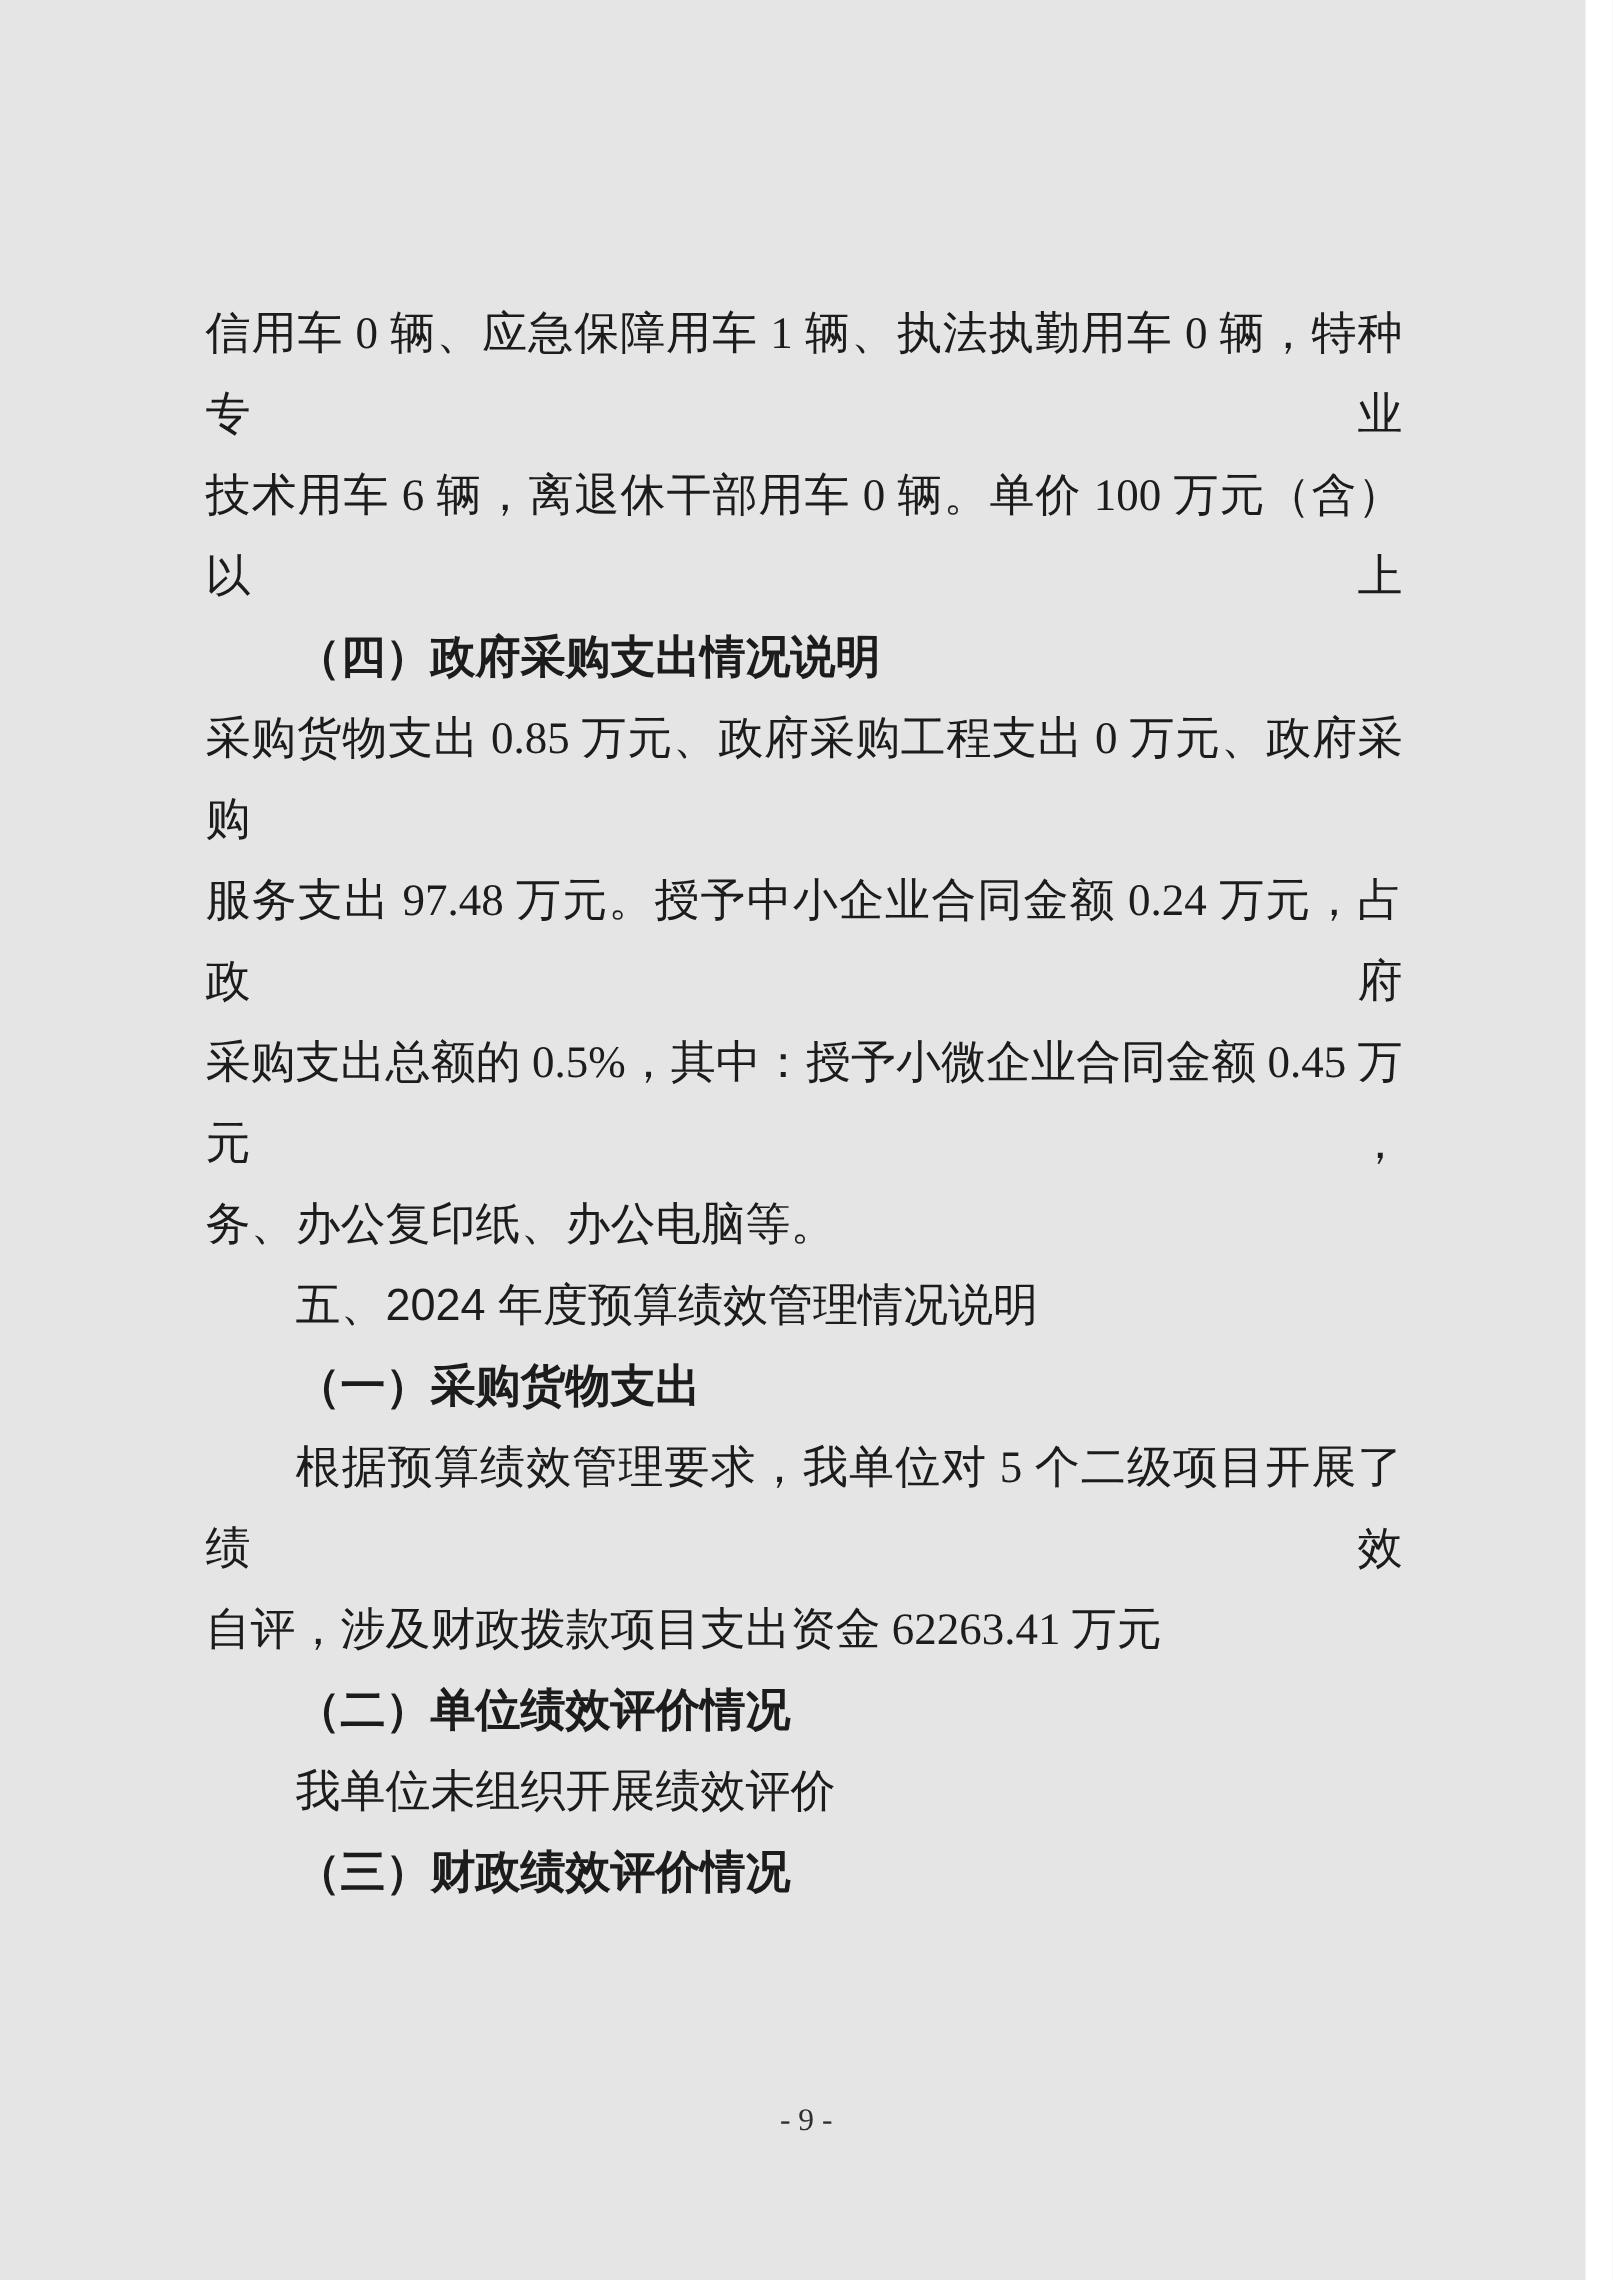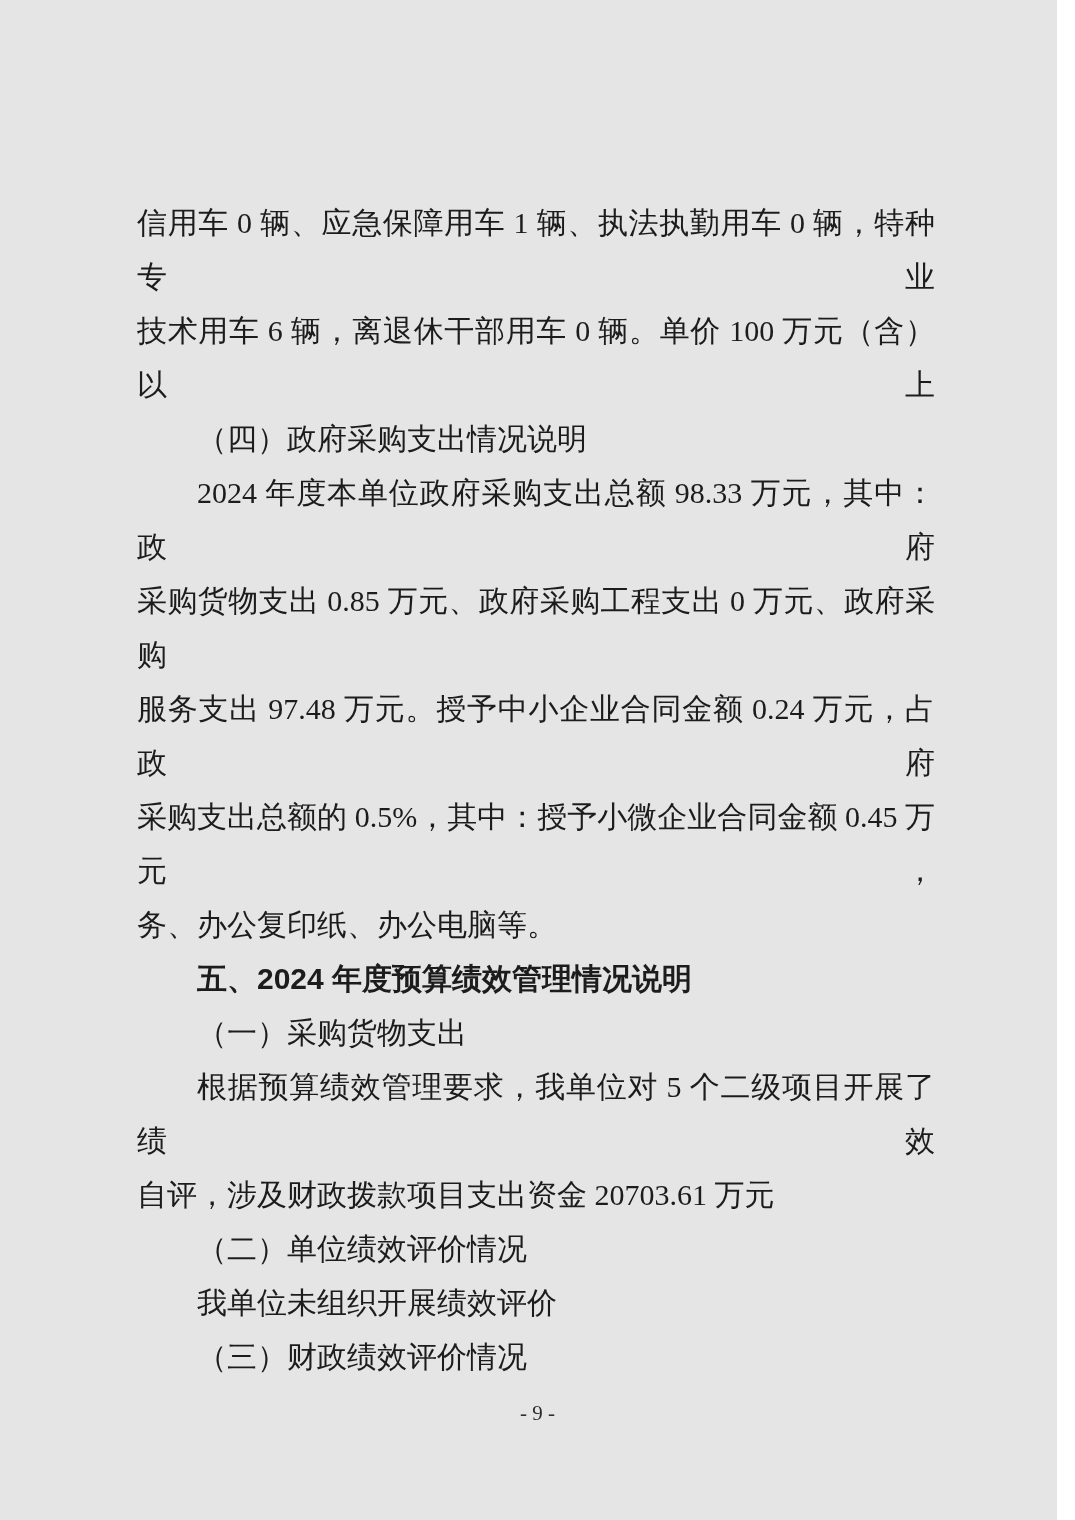--- a/index.html
+++ b/index.html
@@ -31,26 +31,26 @@
   
   .j {
     text-align: justify;
     text-align-last: justify;
   }
   .ind {
     text-indent: 2em;
   }
   
   .h-kai {
-    font-weight: 400;
+    font-weight: 700;
     font-family: "Liberation Serif", "DejaVu Serif", serif;
   }
   
   .h-hei {
-    font-weight: 700;
+    font-weight: 400;
     font-family: "Liberation Sans", "DejaVu Sans", sans-serif;
   }
   .footer {
     position: absolute;
     left: 0;
     width: 1075px;
     top: 1400px;
     text-align: center;
     font-size: 21px;
     line-height: 26px;
@@ -62,31 +62,30 @@
 <body>
 
 <div class="page">
   <div class="text-col">
 
     <div class="ln j">信用车 0 辆、应急保障用车 1 辆、执法执勤用车 0 辆，特种专业</div>
     <div class="ln j">技术用车 6 辆，离退休干部用车 0 辆。单价 100 万元（含）以上</div>
 
     <div class="ln ind h-kai">（四）政府采购支出情况说明</div>
 
-    <div class="ln j ind">2024 年度本单位政府采购支出总额 98.33 万元，其中：政府</div>
     <div class="ln j">采购货物支出 0.85 万元、政府采购工程支出 0 万元、政府采购</div>
     <div class="ln j">服务支出 97.48 万元。授予中小企业合同金额 0.24 万元，占政府</div>
     <div class="ln j">采购支出总额的 0.5%，其中：授予小微企业合同金额 0.45 万元，</div>
     <div class="ln">务、办公复印纸、办公电脑等。</div>
 
     <div class="ln ind h-hei">五、2024 年度预算绩效管理情况说明</div>
 
     <div class="ln ind h-kai">（一）采购货物支出</div>
     <div class="ln j ind">根据预算绩效管理要求，我单位对 5 个二级项目开展了绩效</div>
-    <div class="ln">自评，涉及财政拨款项目支出资金 20703.61 万元</div>
+    <div class="ln">自评，涉及财政拨款项目支出资金 62263.41 万元</div>
 
     <div class="ln ind h-kai">（二）单位绩效评价情况</div>
     <div class="ln ind">我单位未组织开展绩效评价</div>
 
     <div class="ln ind h-kai">（三）财政绩效评价情况</div>
 
   </div>
 
   <div class="footer">- 9 -</div>
 </div>

